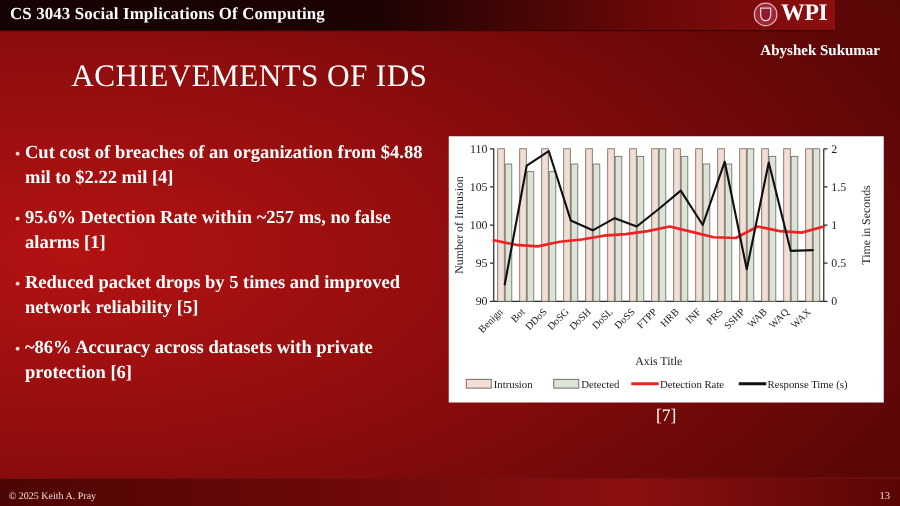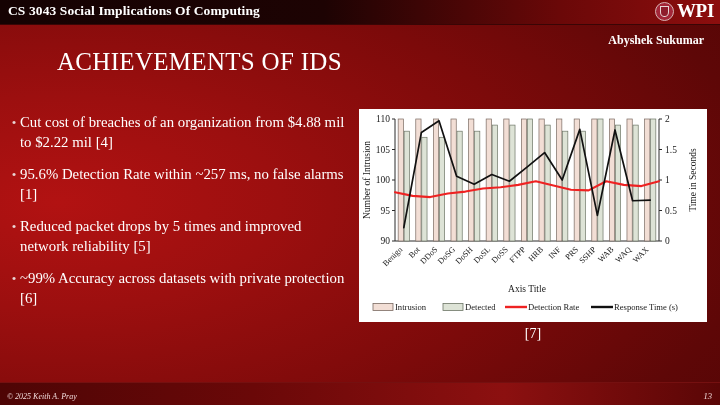--- a/index.html
+++ b/index.html
@@ -19,21 +19,21 @@
     height: 405px;
     background:
       radial-gradient(ellipse 140% 120% at 8% 50%, #b21212 0%, #9c0f0f 22%, #7c0a0a 48%, #5e0707 70%, #460404 100%);
     overflow: hidden;
   }
 
   
   #header-bar {
     position: absolute;
     top: 0; left: 0;
-    width: 720px;
+    width: 668px;
     height: 24px;
     background: linear-gradient(to right, #150202 0%, #1d0303 45%, #6b0808 78%, #8d0e0e 100%);
     border-bottom: 1px solid #3a0505;
   }
   #course-title {
     position: absolute;
     left: 8px;
     top: 3px;
     font-size: 13.5px;
     font-weight: bold;
@@ -122,21 +122,21 @@
     font-size: 13px;
     line-height: 20px;
     text-align: center;
   }
   .bullet-text {
     flex: 1;
     color: #ffffff;
     font-size: 14.8px;
     line-height: 19.5px;
     font-family: "Liberation Serif", serif;
-    font-weight: normal;
+    font-weight: bold;
   }
 
   
   #chart-panel {
     position: absolute;
     left: 359px;
     top: 109px;
     width: 348px;
     height: 213px;
     background: #ffffff;
@@ -157,21 +157,20 @@
   }
 
   
   #footer-bar {
     position: absolute;
     bottom: 0; left: 0;
     width: 720px;
     height: 22px;
     background: linear-gradient(to right, #4e0505 0%, #6a0808 35%, #8c1010 70%, #5a0606 100%);
     border-top: 1px solid #751010;
-    font-style: italic;
   }
   #copyright {
     position: absolute;
     left: 7px;
     bottom: 4px;
     font-size: 8px;
     color: #f0dada;
     font-family: "Liberation Serif", serif;
   }
   #page-number {
@@ -215,21 +214,21 @@
     <div class="bullet-row">
       <div class="bullet-dot">•</div>
       <div class="bullet-text">95.6% Detection Rate within ~257 ms, no false alarms [1]</div>
     </div>
     <div class="bullet-row">
       <div class="bullet-dot">•</div>
       <div class="bullet-text">Reduced packet drops by 5 times and improved network reliability [5]</div>
     </div>
     <div class="bullet-row">
       <div class="bullet-dot">•</div>
-      <div class="bullet-text">~99% Accuracy across datasets with private protection [6]</div>
+      <div class="bullet-text">~86% Accuracy across datasets with private protection [6]</div>
     </div>
   </div>
 
   <div id="chart-panel">
     <svg id="chart-svg" width="348" height="213" viewBox="0 0 348 213">
       <g id="chart-root">
           <line x1="36" y1="10" x2="36" y2="132" stroke="#2b2b2b" stroke-width="1"></line>
           <line x1="300" y1="10" x2="300" y2="132" stroke="#2b2b2b" stroke-width="1"></line>
           <line x1="36" y1="132" x2="300" y2="132" stroke="#2b2b2b" stroke-width="1"></line>
           <line x1="33" y1="132" x2="36" y2="132" stroke="#2b2b2b" stroke-width="1"></line>

